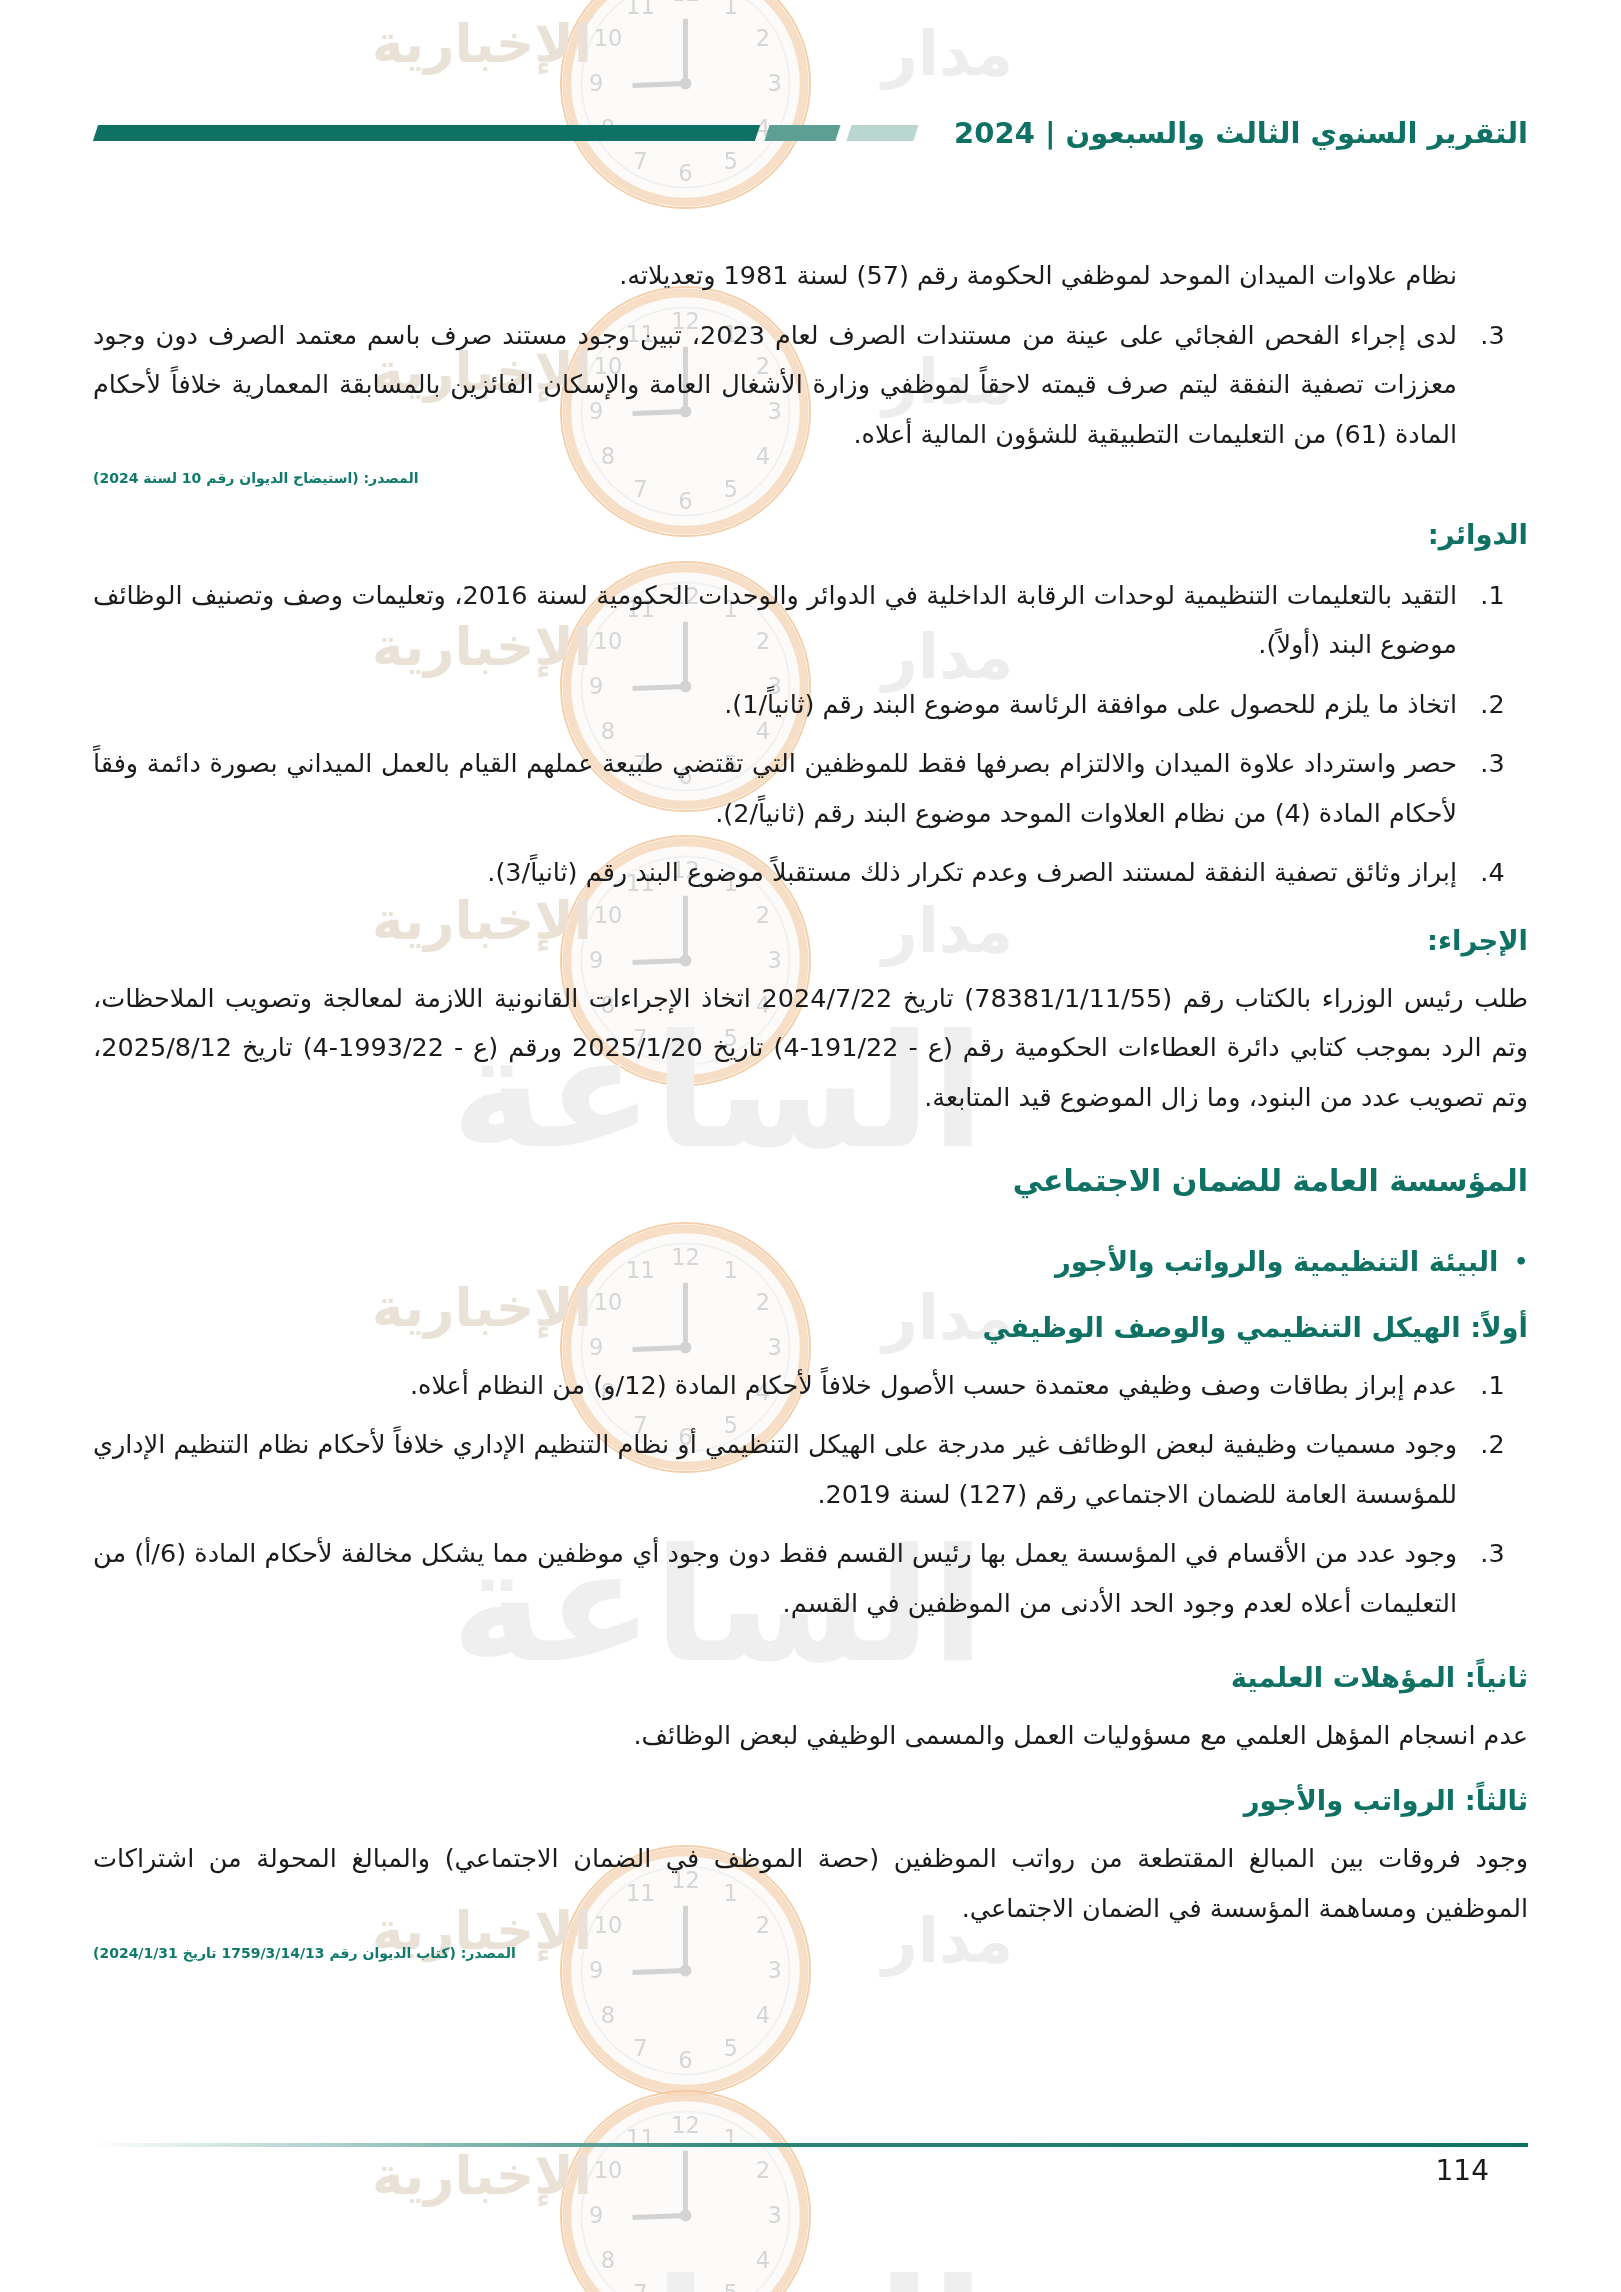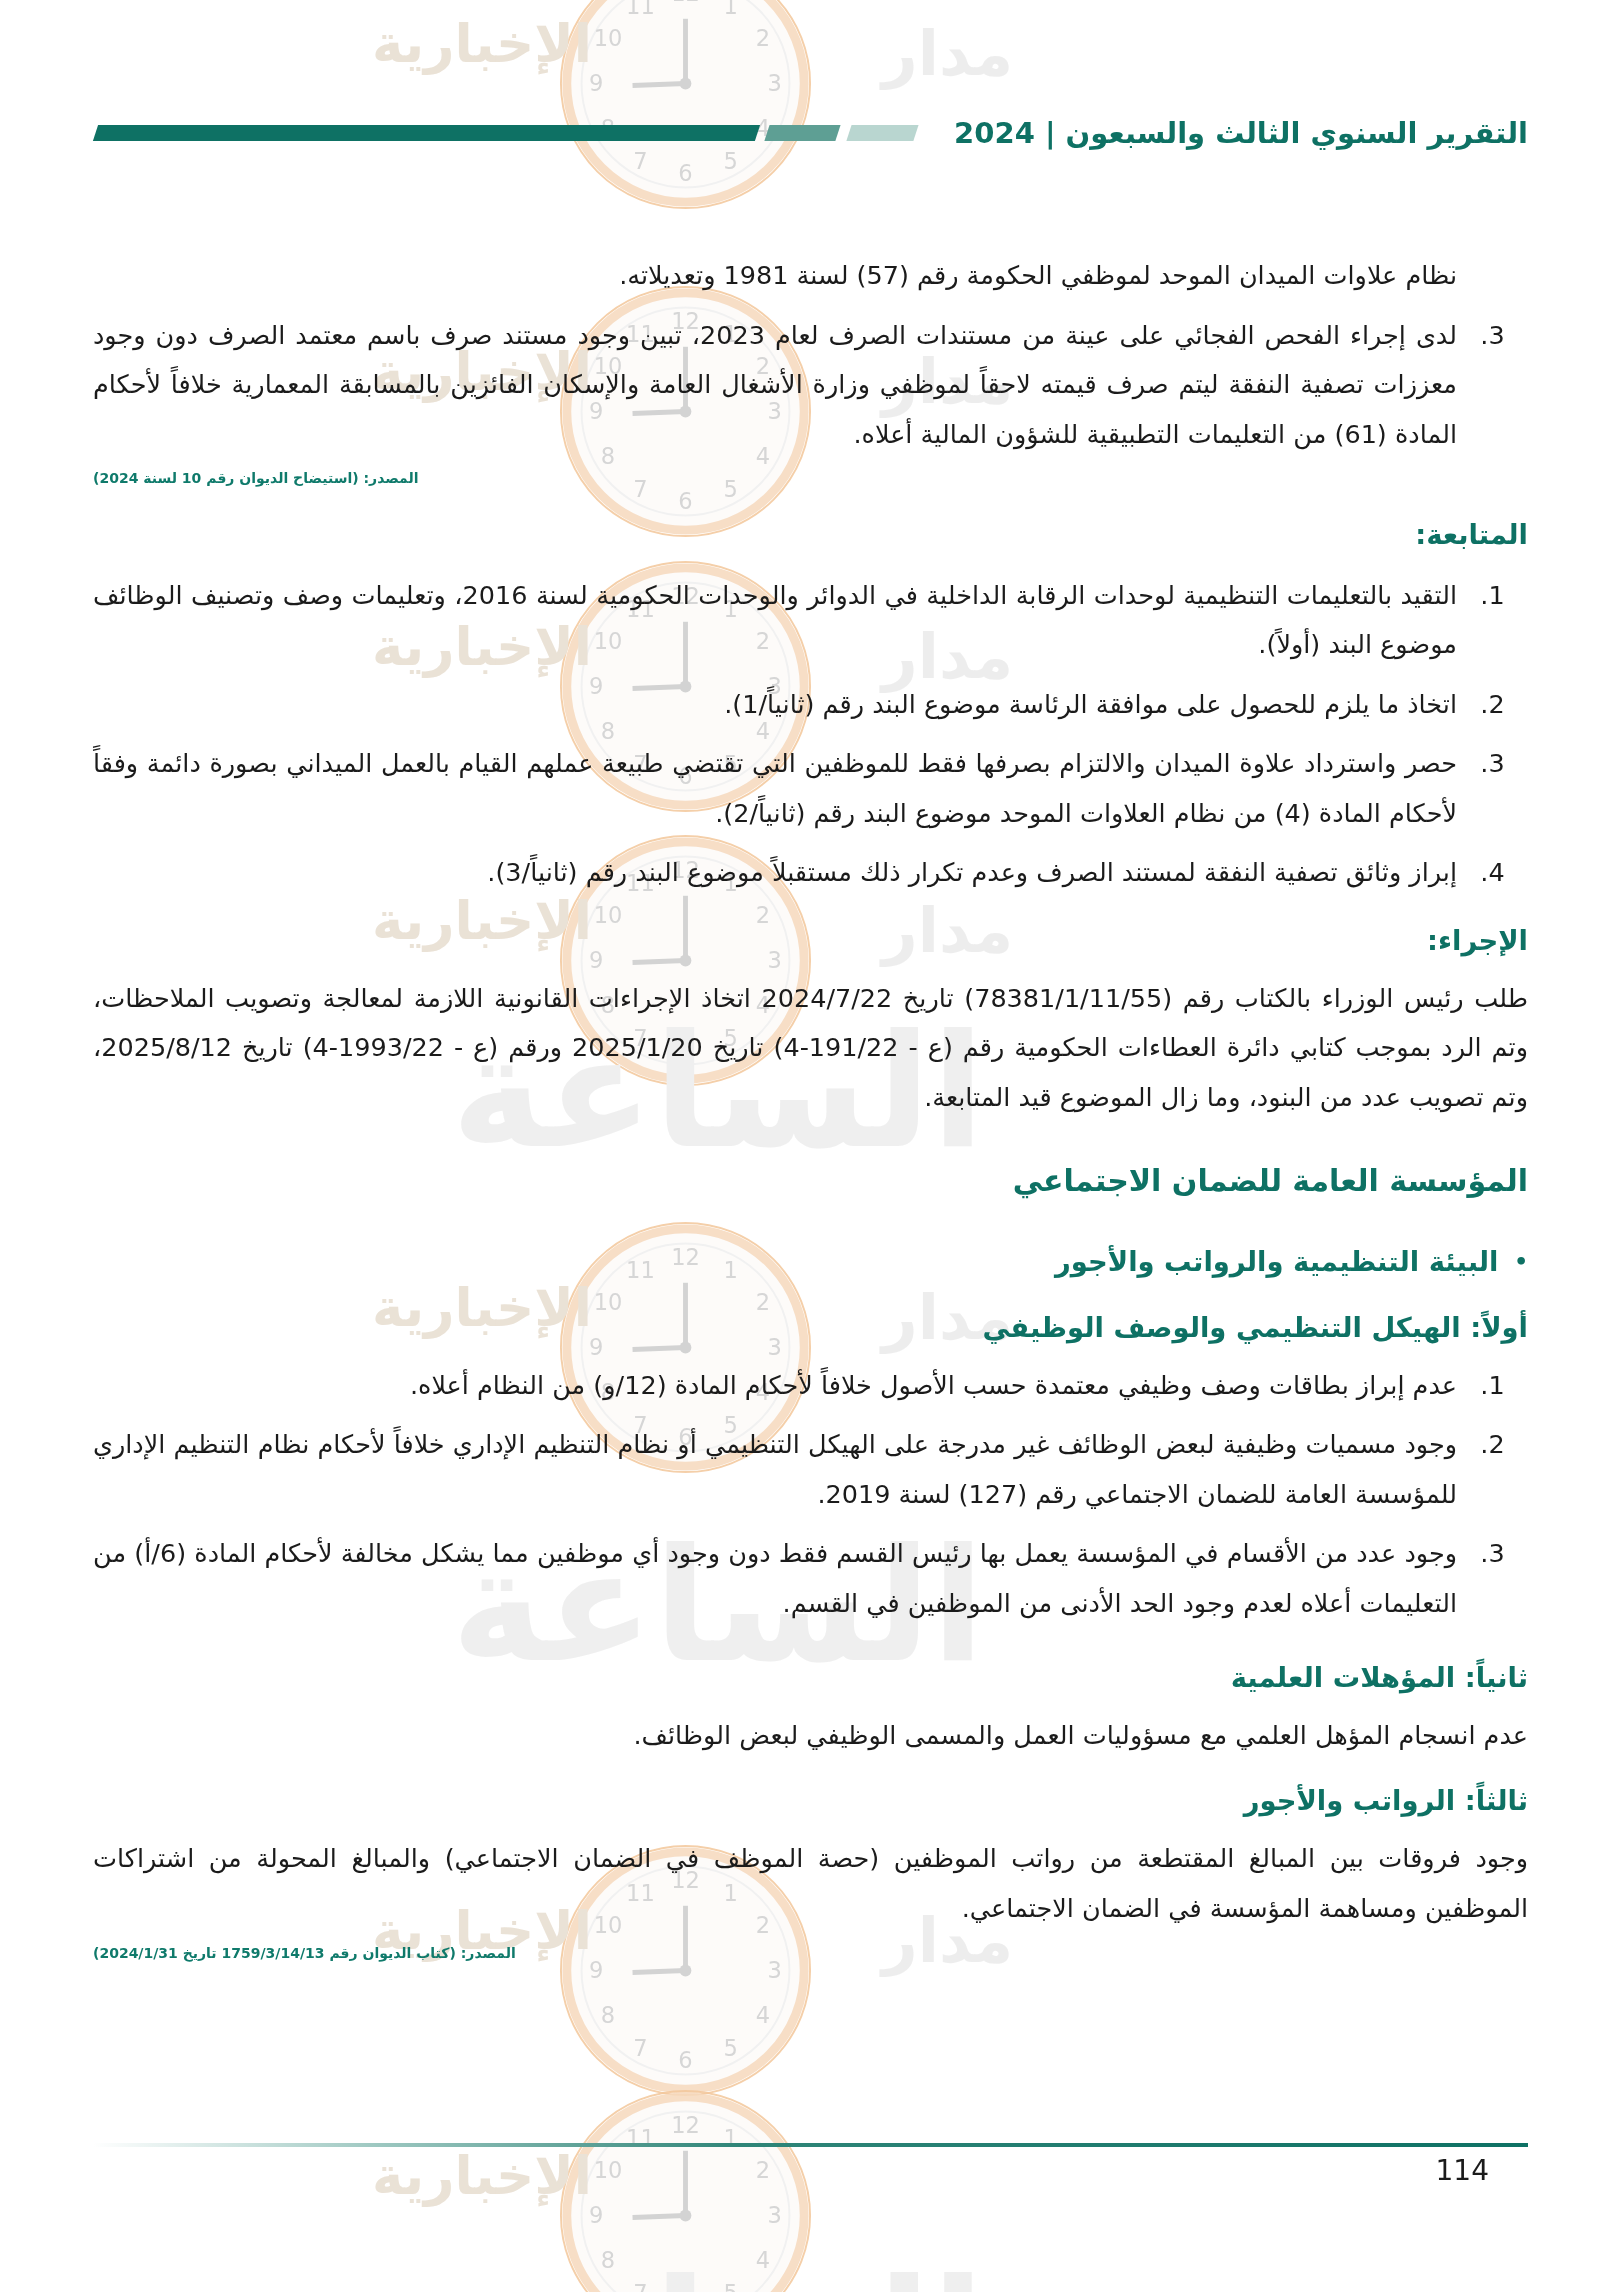--- a/index.html
+++ b/index.html
@@ -143,21 +143,21 @@
 
     <p class="lead just">نظام علاوات الميدان الموحد لموظفي الحكومة رقم (57) لسنة 1981 وتعديلاته.</p>
 
     <div class="li">
       <span class="num">3.</span>
       <div class="txt">لدى إجراء الفحص الفجائي على عينة من مستندات الصرف لعام 2023، تبين وجود مستند صرف باسم معتمد الصرف دون وجود معززات تصفية النفقة ليتم صرف قيمته لاحقاً لموظفي وزارة الأشغال العامة والإسكان الفائزين بالمسابقة المعمارية خلافاً لأحكام المادة (61) من التعليمات التطبيقية للشؤون المالية أعلاه.</div>
     </div>
 
     <p class="src">المصدر: (استيضاح الديوان رقم 10 لسنة 2024)</p>
 
-    <h2 class="sec" style="margin-top:27.4px">المتابعة:</h2>
+    <h2 class="sec" style="margin-top:27.4px">الدوائر:</h2>
 
     <div class="li" style="margin-top:15.7px">
       <span class="num">1.</span>
       <div class="txt">التقيد بالتعليمات التنظيمية لوحدات الرقابة الداخلية في الدوائر والوحدات الحكومية لسنة 2016، وتعليمات وصف وتصنيف الوظائف موضوع البند (أولاً).</div>
     </div>
     <div class="li">
       <span class="num">2.</span>
       <div class="txt">اتخاذ ما يلزم للحصول على موافقة الرئاسة موضوع البند رقم (ثانياً/1).</div>
     </div>
     <div class="li">

